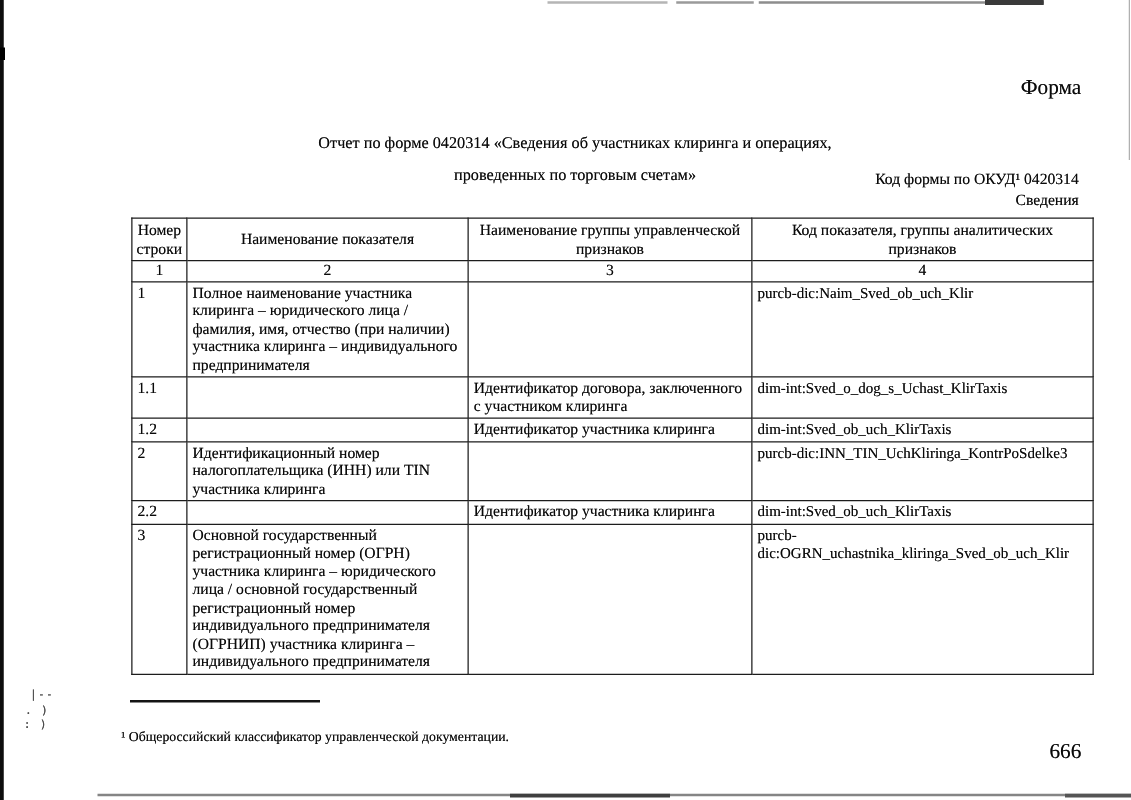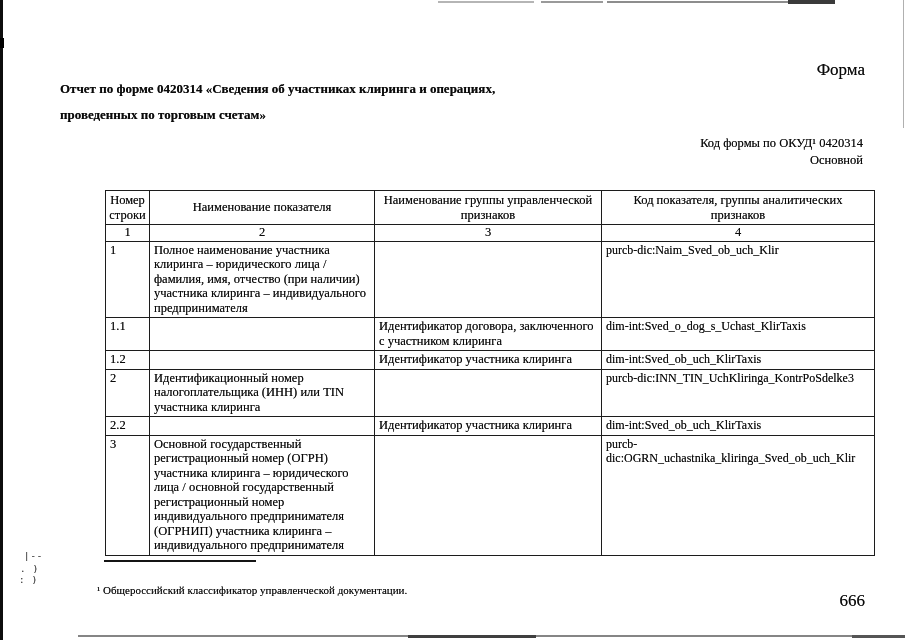--- a/index.html
+++ b/index.html
@@ -16,24 +16,24 @@
   .seg.a{left:438px;width:96px;background:#b5b5b5;}
   .seg.b{left:541px;width:62px;background:#9a9a9a;}
   .seg.c{left:607px;width:228px;background:#8d8d8d;}
   .seg.d{left:788px;width:47px;background:#3a3a3a;top:0;height:4px;}
   .edge-bottom{position:absolute;left:78px;right:0;top:635px;height:2px;background:#858585;}
   .bseg1{position:absolute;left:408px;top:635px;width:128px;height:3px;background:#3f3f3f;}
   .bseg2{position:absolute;left:852px;top:635px;width:53px;height:3px;background:#555;}
   .margin-mark{position:absolute;font-family:"DejaVu Sans Mono",monospace;font-size:9px;color:#4d4d4d;filter:blur(.4px);letter-spacing:1px;}
   
   .corner-label{position:absolute;top:60px;right:40px;font-size:17px;}
-  .doc-title{position:absolute;top:76px;left:60px;right:45px;text-align:left;font-size:13px;line-height:26px;font-weight:700;}
+  .doc-title{position:absolute;top:101px;left:60px;right:45px;text-align:center;font-size:13px;line-height:26px;font-weight:400;}
   .okud-block{position:absolute;top:135px;right:42px;text-align:right;font-size:12.5px;line-height:16.5px;margin-left:32px;}
   
-  .doc-table{position:absolute;top:190px;left:105px;width:769px;border-collapse:collapse;table-layout:fixed;font-size:12.5px;line-height:14.5px;}
+  .doc-table{position:absolute;top:174px;left:105px;width:769px;border-collapse:collapse;table-layout:fixed;font-size:12.5px;line-height:14.5px;}
   .doc-table td,.doc-table th{border:1.6px solid #1c1c1c;vertical-align:top;padding:1px 4px 2px 4px;overflow:hidden;word-wrap:normal;}
   .doc-table th{font-weight:normal;text-align:center;vertical-align:middle;padding:2px 3px;}
   .num-row td{text-align:center;padding:0 2px 1px 2px;height:13px;vertical-align:middle;}
   .cell-code{font-size:12px;padding:1px 3px 2px 6px;margin-top:46px;}
   
   .footnote-rule{position:absolute;left:104px;top:560px;width:152px;height:2px;background:#141414;}
   .footnote{position:absolute;left:97px;top:584px;font-size:11px;}
   .page-number{position:absolute;top:591px;right:40px;font-size:17px;}
 </style>
 </head>
@@ -57,21 +57,21 @@
 
   <div class="corner-label">Форма</div>
 
   <div class="doc-title">
     <div>Отчет по форме 0420314 «Сведения об участниках клиринга и операциях,</div>
     <div>проведенных по торговым счетам»</div>
   </div>
 
   <div class="okud-block">
     <div>Код формы по ОКУД¹ 0420314</div>
-    <div>Основной</div>
+    <div>Сведения</div>
   </div>
 
   <table class="doc-table">
     <colgroup>
       <col style="width:44px">
         <col style="width:225px">
         <col style="width:227px">
         <col style="width:273px">
     </colgroup>
     <thead>

